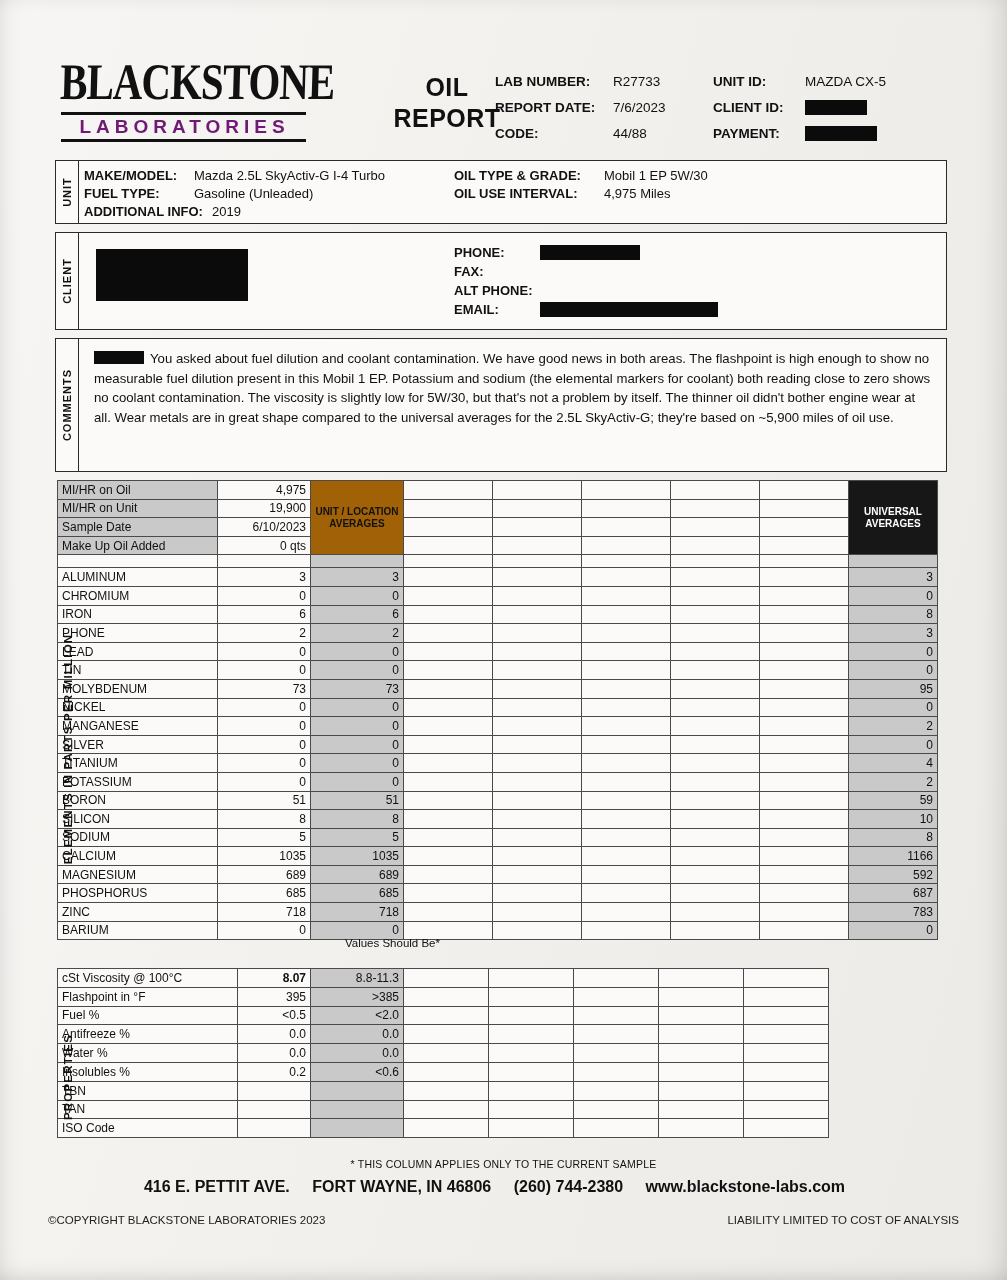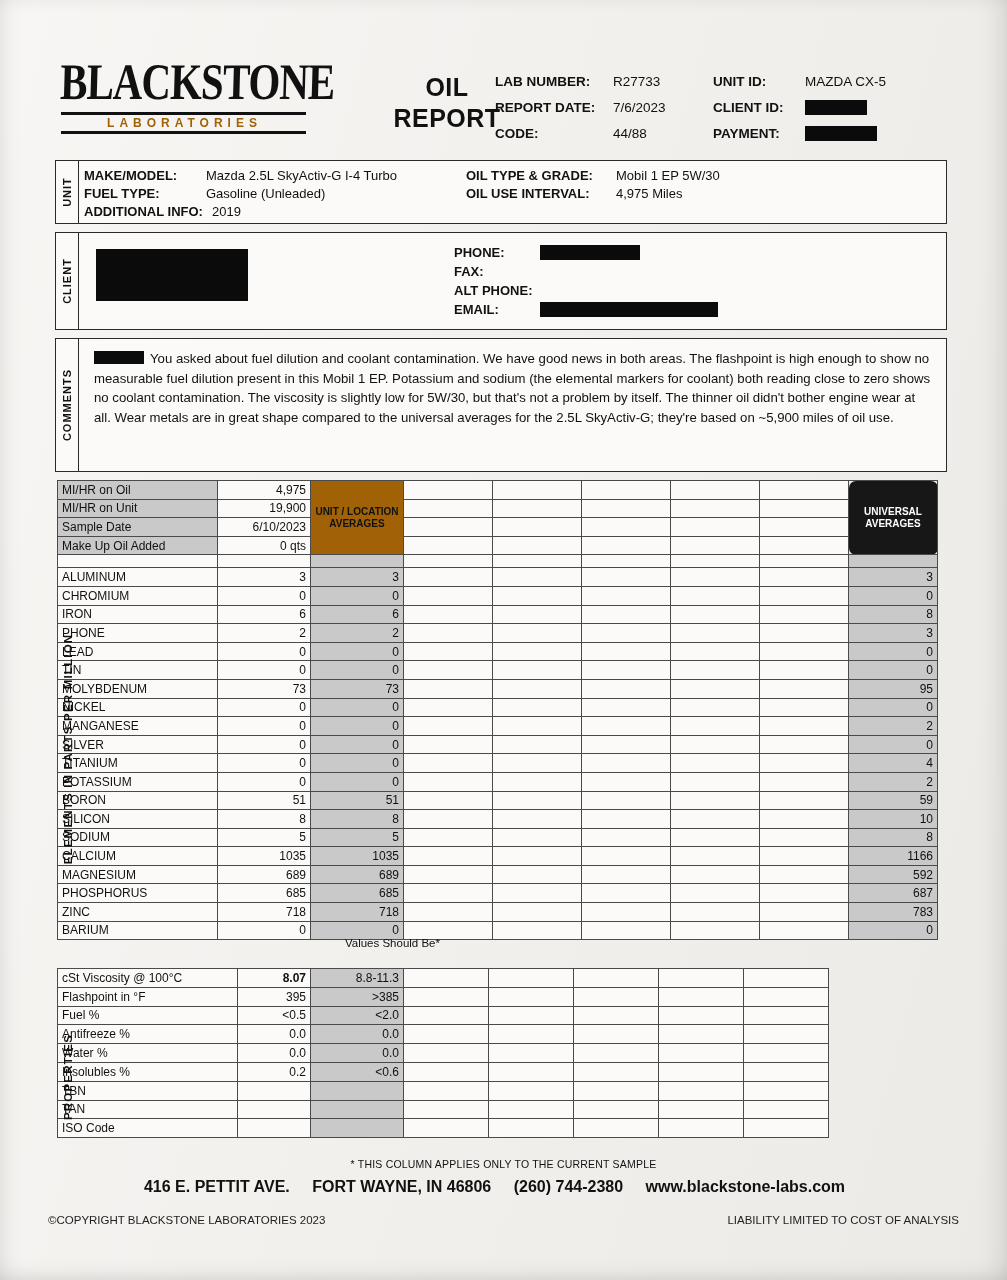--- a/index.html
+++ b/index.html
@@ -40,24 +40,24 @@
     font-weight: bold;
     font-size: 41px;
     letter-spacing: -1px;
     color: #111;
     line-height: 40px;
     transform: scaleY(1.25) skewX(-2deg);
     transform-origin: left top;
   }
   .logo-sub {
     margin-top: 16px;
-    font-size: 12px;
+    font-size: 19px;
     font-weight: bold;
     letter-spacing: 5px;
-    color: #a16207;
+    color: #701a75;
     border-top: 3px solid #111;
     border-bottom: 3px solid #111;
     padding: 1px 0 1px 2px;
     width: 243px;
     text-align: center;
   }
   .oil-report {
     position: absolute;
     left: 322px; top: 24px;
     width: 140px;
@@ -101,21 +101,21 @@
     white-space: nowrap;
     font-size: 11px;
     font-weight: bold;
     letter-spacing: 1px;
     color: #111;
   }
   
   .unit-box { left: 55px; top: 160px; width: 890px; height: 62px; }
   .unit-inner { position: absolute; left: 28px; top: 7px; font-size: 13px; color: #111; }
   .unit-line { height: 18px; display: flex; }
-  .u-lbl { font-weight: bold; width: 122px; }
+  .u-lbl { font-weight: bold; width: 110px; }
   .u-val { width: 260px; }
   .u-lbl2 { font-weight: bold; width: 150px; }
   
   .client-box { left: 55px; top: 232px; width: 890px; height: 96px; }
   .client-redact {
     position: absolute; left: 40px; top: 16px;
     width: 152px; height: 52px; background: #0b0b0b;
   }
   .client-fields {
     position: absolute; left: 398px; top: 10px;
@@ -138,21 +138,21 @@
     font-size: 12px;
     color: #111;
   }
   .tbl td, .tbl th { border: 1px solid #4a4a4a; padding: 0; }
   #elements-table { left: 57px; top: 480px; }
   .c-name { width: 155px; padding-left: 4px !important; height: 17.6px; background: #fbfaf8; }
   .c-val  { width: 88px; text-align: right; padding-right: 4px !important; background: #fbfaf8; }
   .c-avg  { width: 88px; text-align: right; padding-right: 4px !important; background: #c9c9c9; }
   .c-blank { width: 88px; background: #fbfaf8; }
   .c-uni  { width: 84px; text-align: right; padding-right: 4px !important; background: #c9c9c9; }
-  .hdr-dark { background: #171717; color: #fff; font-weight: bold; font-size: 10px; text-align: center; line-height: 12px; border-radius: 7px; }
+  .hdr-dark { background: #171717; color: #fff; font-weight: bold; font-size: 10px; text-align: center; line-height: 12px; }
   .hdr-shade { background: #a16207; font-weight: bold; font-size: 10px; text-align: center; line-height: 12px; }
   .top-name { background: #c9c9c9; }
   .vlabel-el {
     position: absolute;
     left: 57px; top: 561px;
     width: 22px; height: 375px;
     display: flex; align-items: center; justify-content: center;
     border: none;
   }
   .vlabel-el span {

